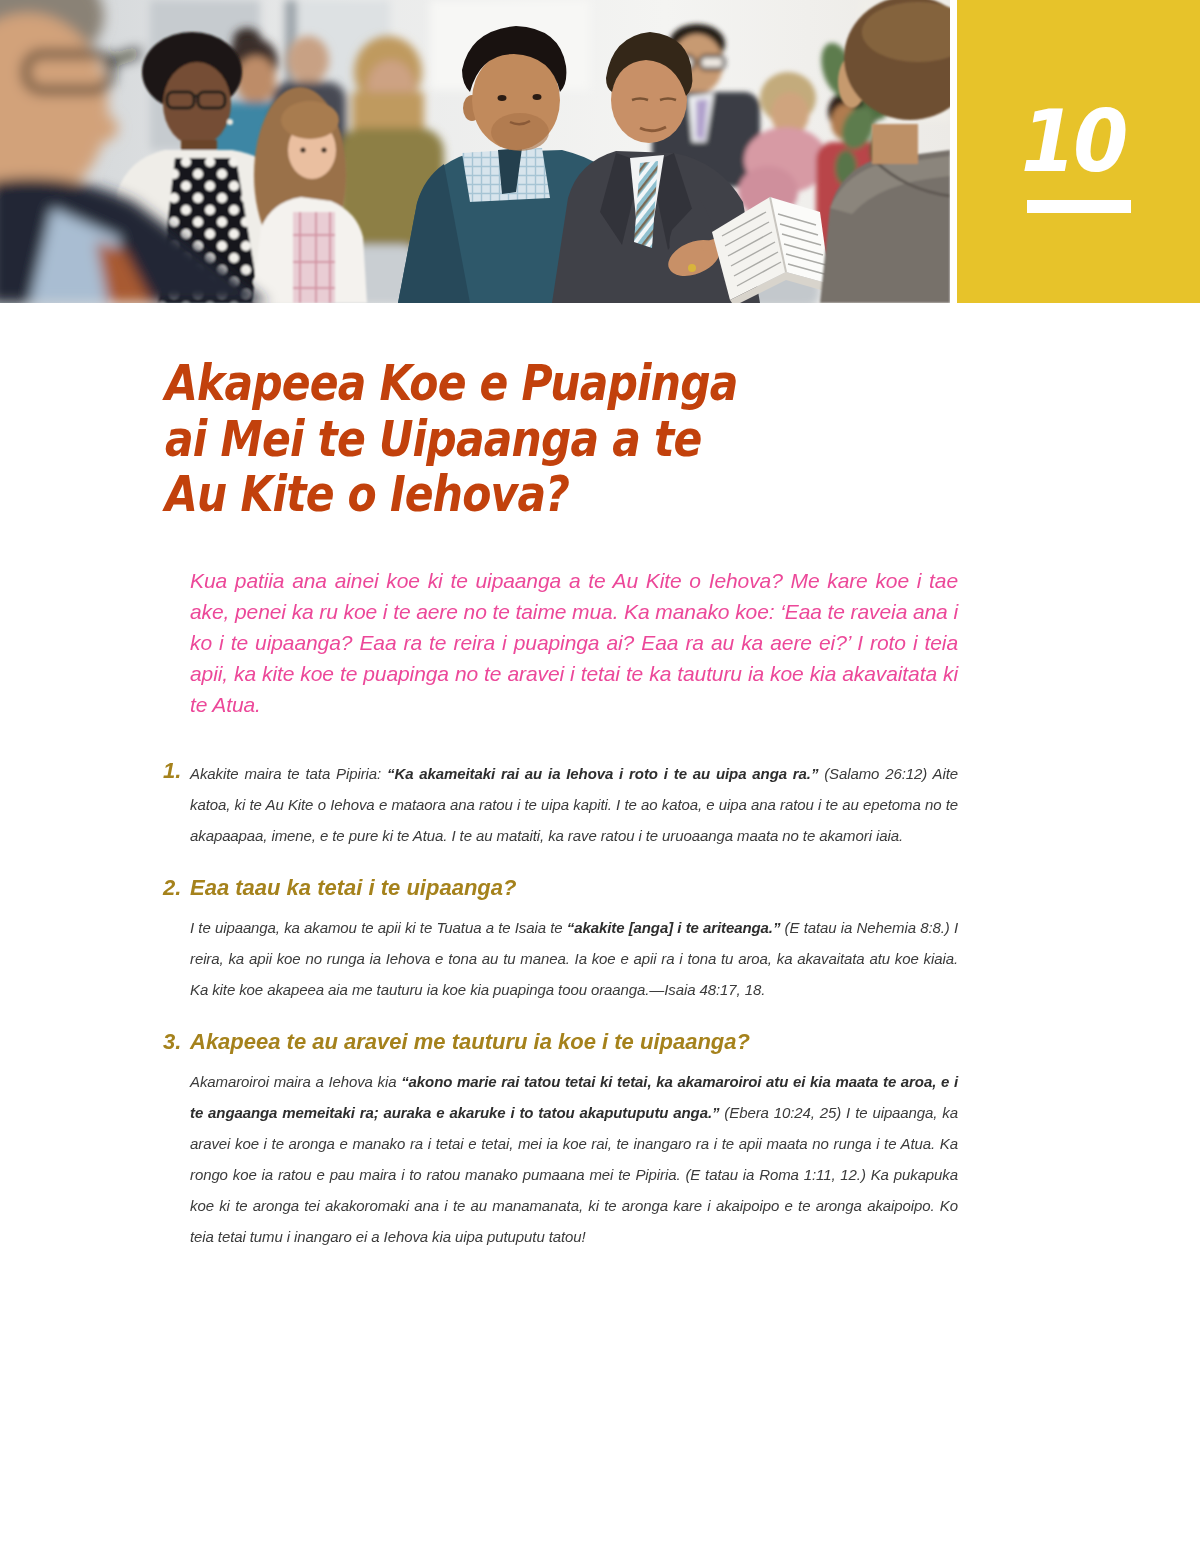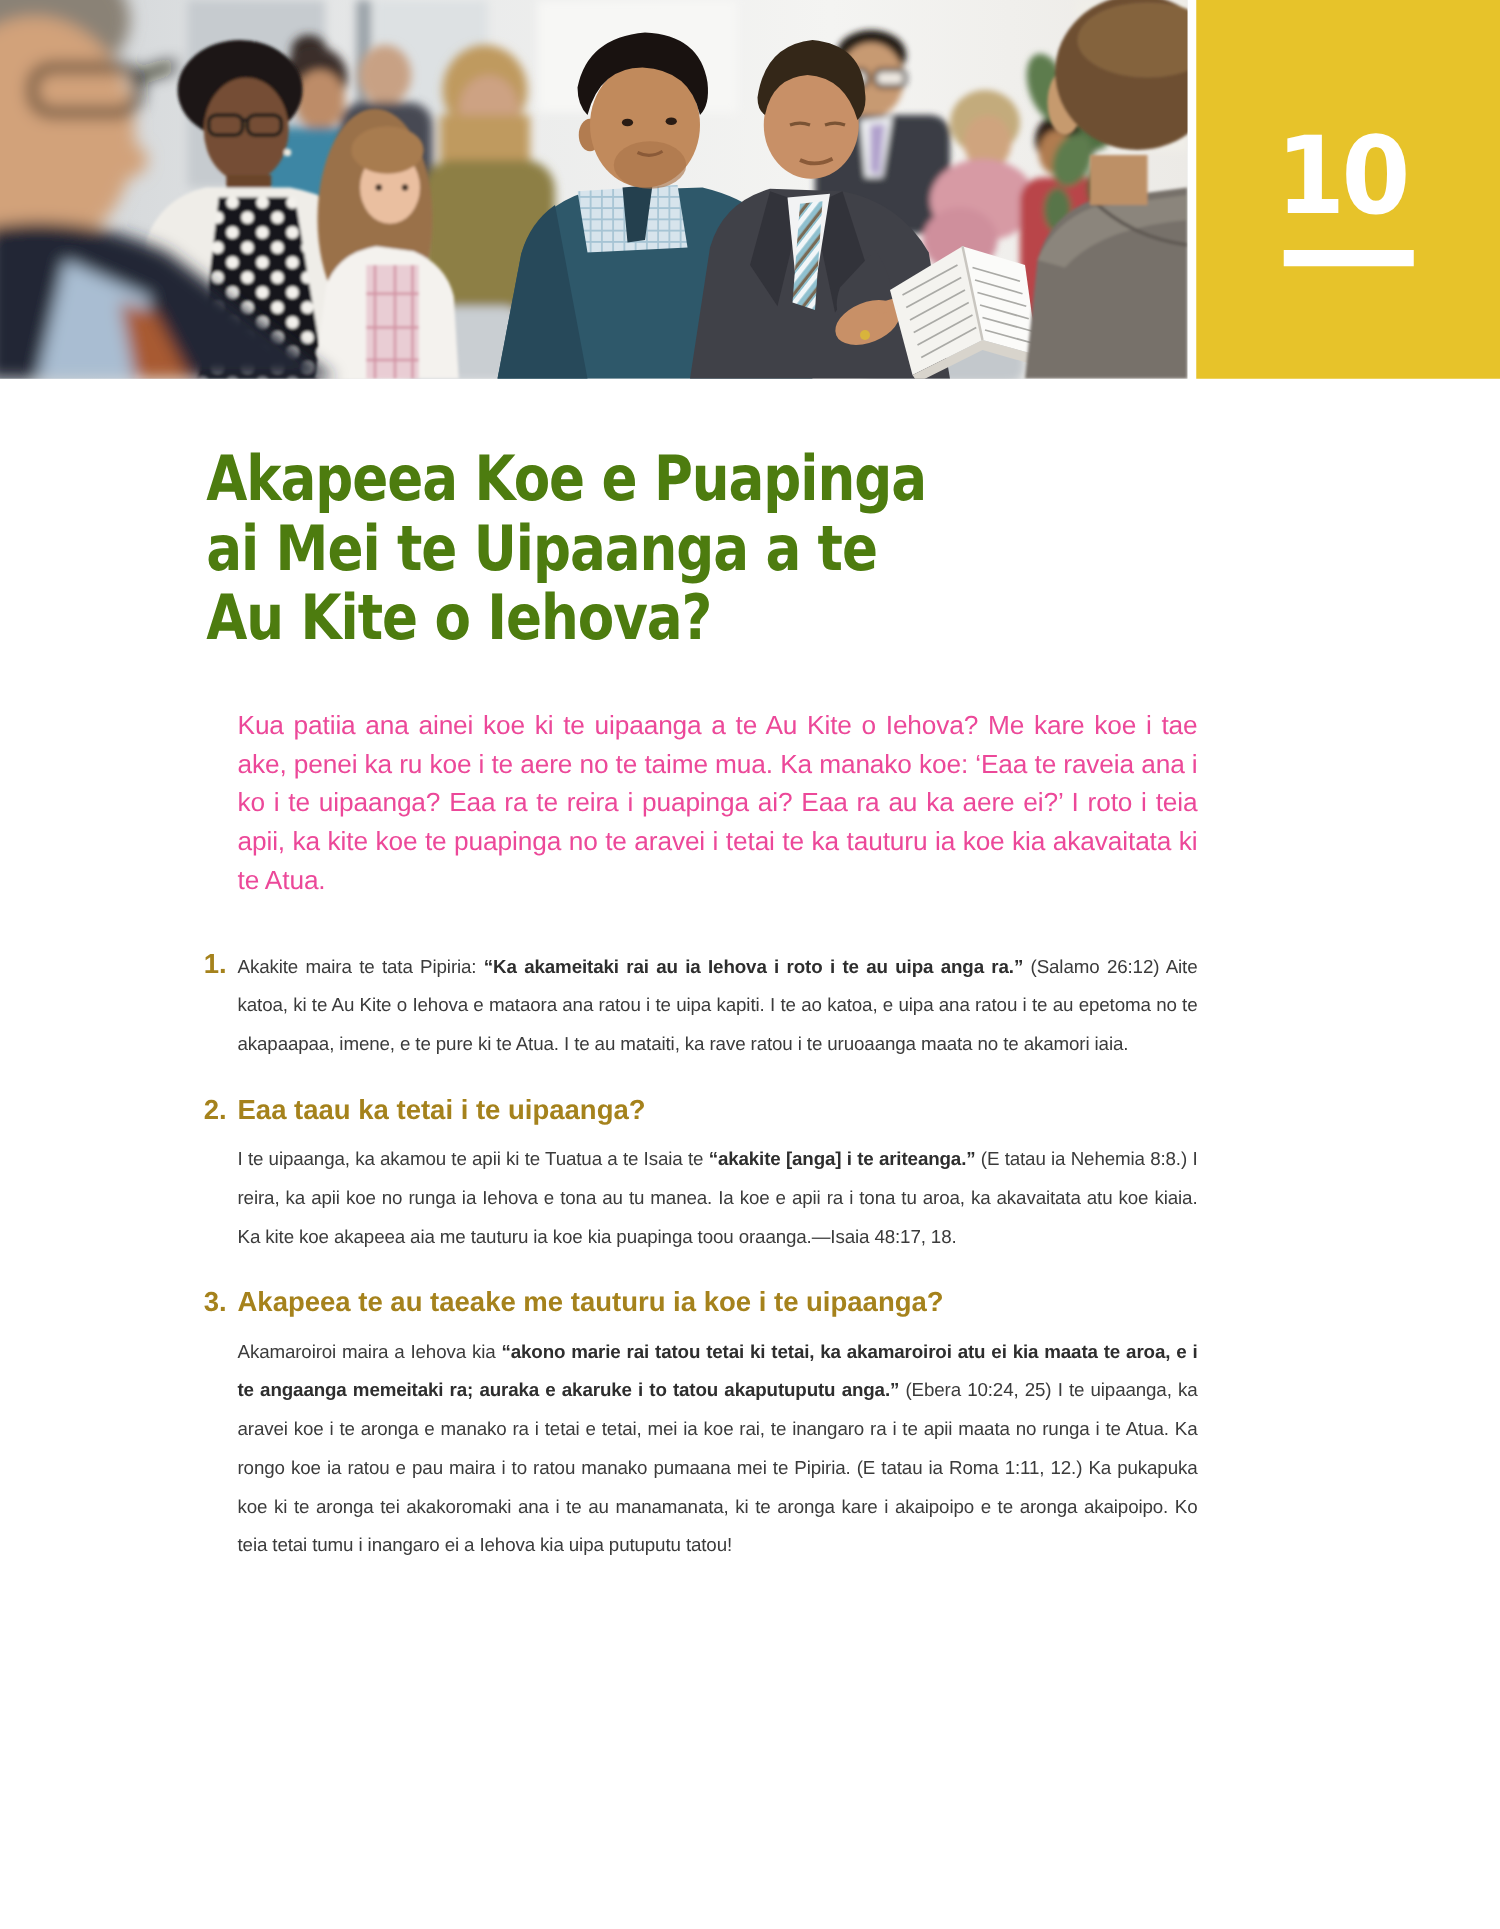--- a/index.html
+++ b/index.html
@@ -1,18 +1,18 @@
 <!DOCTYPE html>
 <html><head>
 <meta charset="utf-8">
 <style>
   html,body { margin:0; padding:0; background:#ffffff; }
   .page {
     position:relative; width:1200px; height:1543px; background:#ffffff;
-    overflow:hidden; font-family:"Liberation Sans", sans-serif;
+    overflow:hidden; font-family:"Liberation Sans", sans-serif;font-style:italic;
   }
   
   .hero { position:absolute; left:0; top:0; width:1200px; height:303px; }
   .photo { position:absolute; left:0; top:0; width:950px; height:303px; overflow:hidden; background:#e8e9ea; }
   .lesson-badge {
     position:absolute; left:957px; top:0; width:243px; height:303px;
     background:#e7c32a;
   }
   .lesson-number {
     position:absolute; left:64px; top:98px;
@@ -20,21 +20,21 @@
     font-weight:bold; font-size:86px; line-height:86px; color:#ffffff;
     letter-spacing:-3px; transform:scaleX(0.92); transform-origin:0 0;
     white-space:nowrap;
   }
   .lesson-underline {
     position:absolute; left:70px; top:200px; width:104px; height:13px;
     background:#ffffff;
   }
   
   .content { position:absolute; left:163px; top:340px; width:797px; }
-  .title { margin:16px 0 0 2px; padding:0; color:#4d7c0f; }
+  .title { margin:16px 0 0 2px; padding:0; color:#c2410c; }
   .title-line {
     display:block; font-family:"DejaVu Sans", sans-serif; font-weight:bold;
     font-size:50px; line-height:55.5px; letter-spacing:-1px;
     transform:scaleX(0.85); transform-origin:0 50%; white-space:nowrap;
   }
   .intro {
     margin:42px 0 0 27px; width:768px;
     font-size:21px; line-height:31px; color:#ec4899;
     text-align:justify; letter-spacing:-0.1px;
   }
@@ -281,19 +281,19 @@
       <h2 class="question">
         <span class="qnum">2.</span>
         <span>Eaa taau ka tetai i te uipaanga?</span>
       </h2>
       <p class="para"><span>I te uipaanga, ka akamou te apii ki te Tuatua a te Isaia te </span><b>“akakite [anga] i te ariteanga.”</b><span> (E tatau ia Nehemia 8:8.) I reira, ka apii koe no runga ia Iehova e tona au tu manea. Ia koe e apii ra i tona tu aroa, ka akavaitata atu koe kiaia. Ka kite koe akapeea aia me tauturu ia koe kia puapinga toou oraanga.—Isaia 48:17, 18.</span></p>
     </section>
 
     <section class="study">
       <h2 class="question">
         <span class="qnum">3.</span>
-        <span>Akapeea te au taeake me tauturu ia koe i te uipaanga?</span>
+        <span>Akapeea te au aravei me tauturu ia koe i te uipaanga?</span>
       </h2>
       <p class="para"><span>Akamaroiroi maira a Iehova kia </span><b>“akono marie rai tatou tetai ki tetai, ka akamaroiroi atu ei kia maata te aroa, e i te angaanga memeitaki ra; auraka e akaruke i to tatou akaputuputu anga.”</b><span> (Ebera 10:24, 25) I te uipaanga, ka aravei koe i te aronga e manako ra i tetai e tetai, mei ia koe rai, te inangaro ra i te apii maata no runga i te Atua. Ka rongo koe ia ratou e pau maira i to ratou manako pumaana mei te Pipiria. (E tatau ia Roma 1:11, 12.) Ka pukapuka koe ki te aronga tei akakoromaki ana i te au manamanata, ki te aronga kare i akaipoipo e te aronga akaipoipo. Ko teia tetai tumu i inangaro ei a Iehova kia uipa putuputu tatou!</span></p>
     </section>
   </div>
 
 </div>
 
 </body></html>

